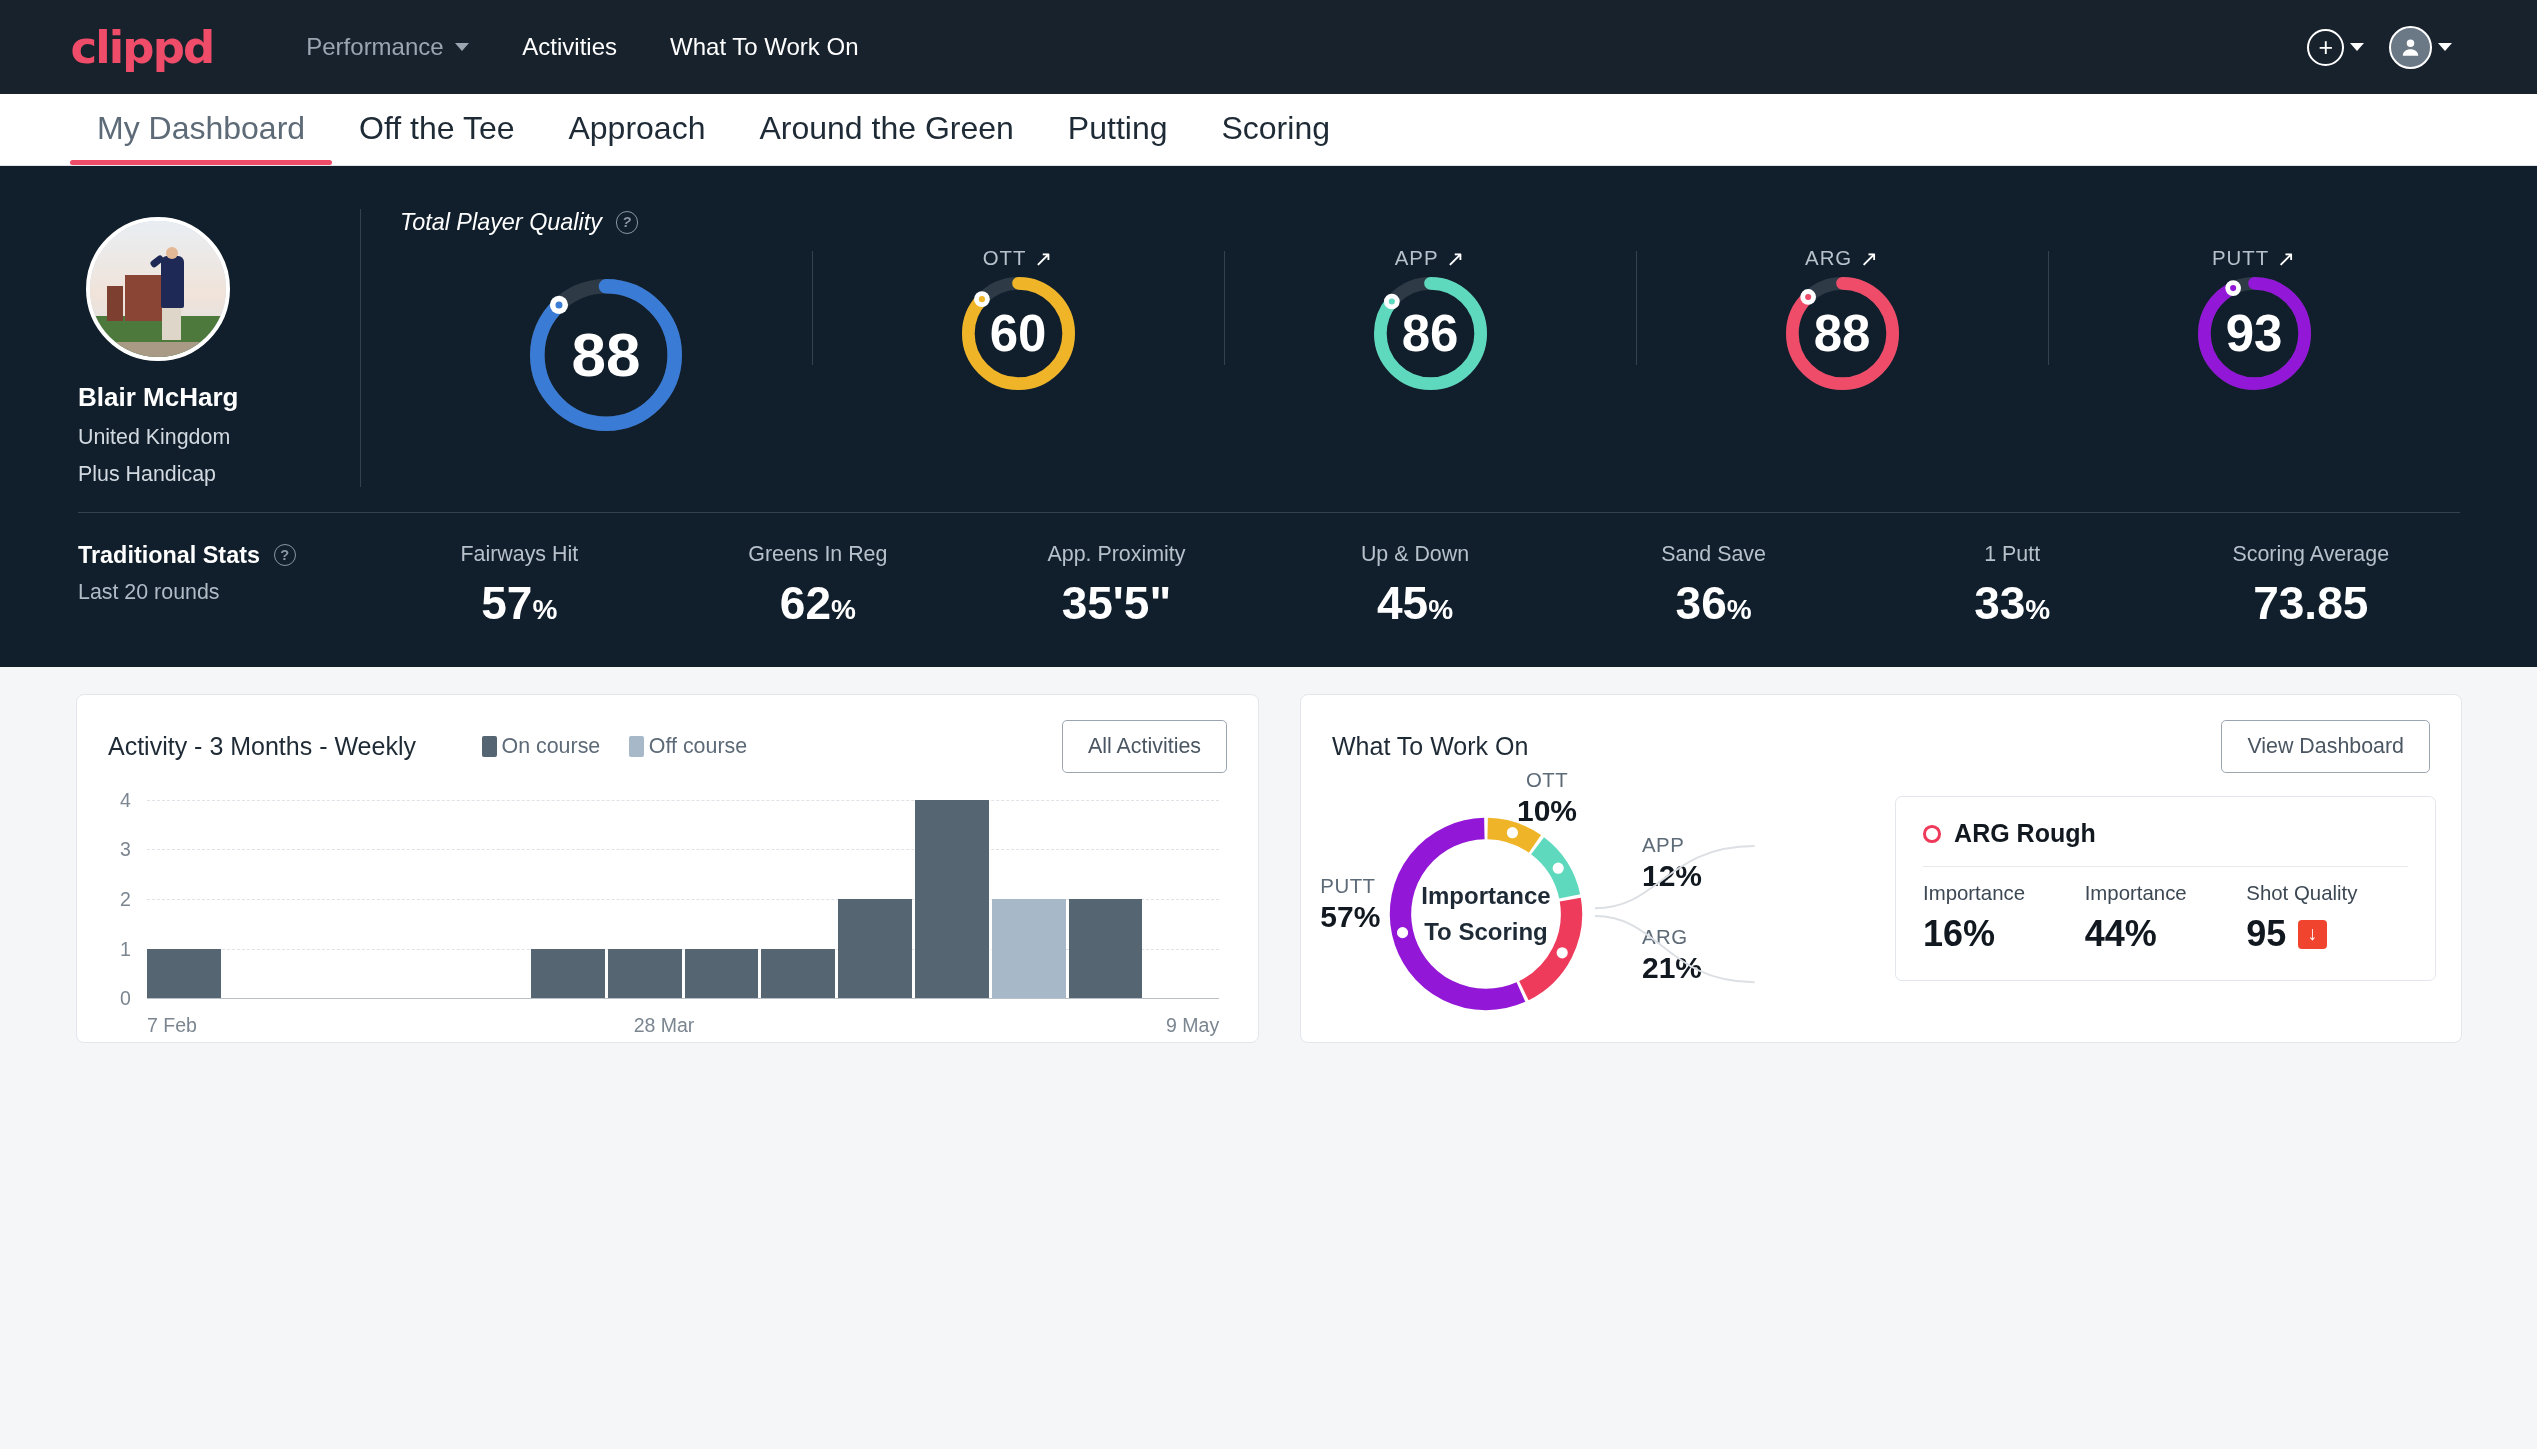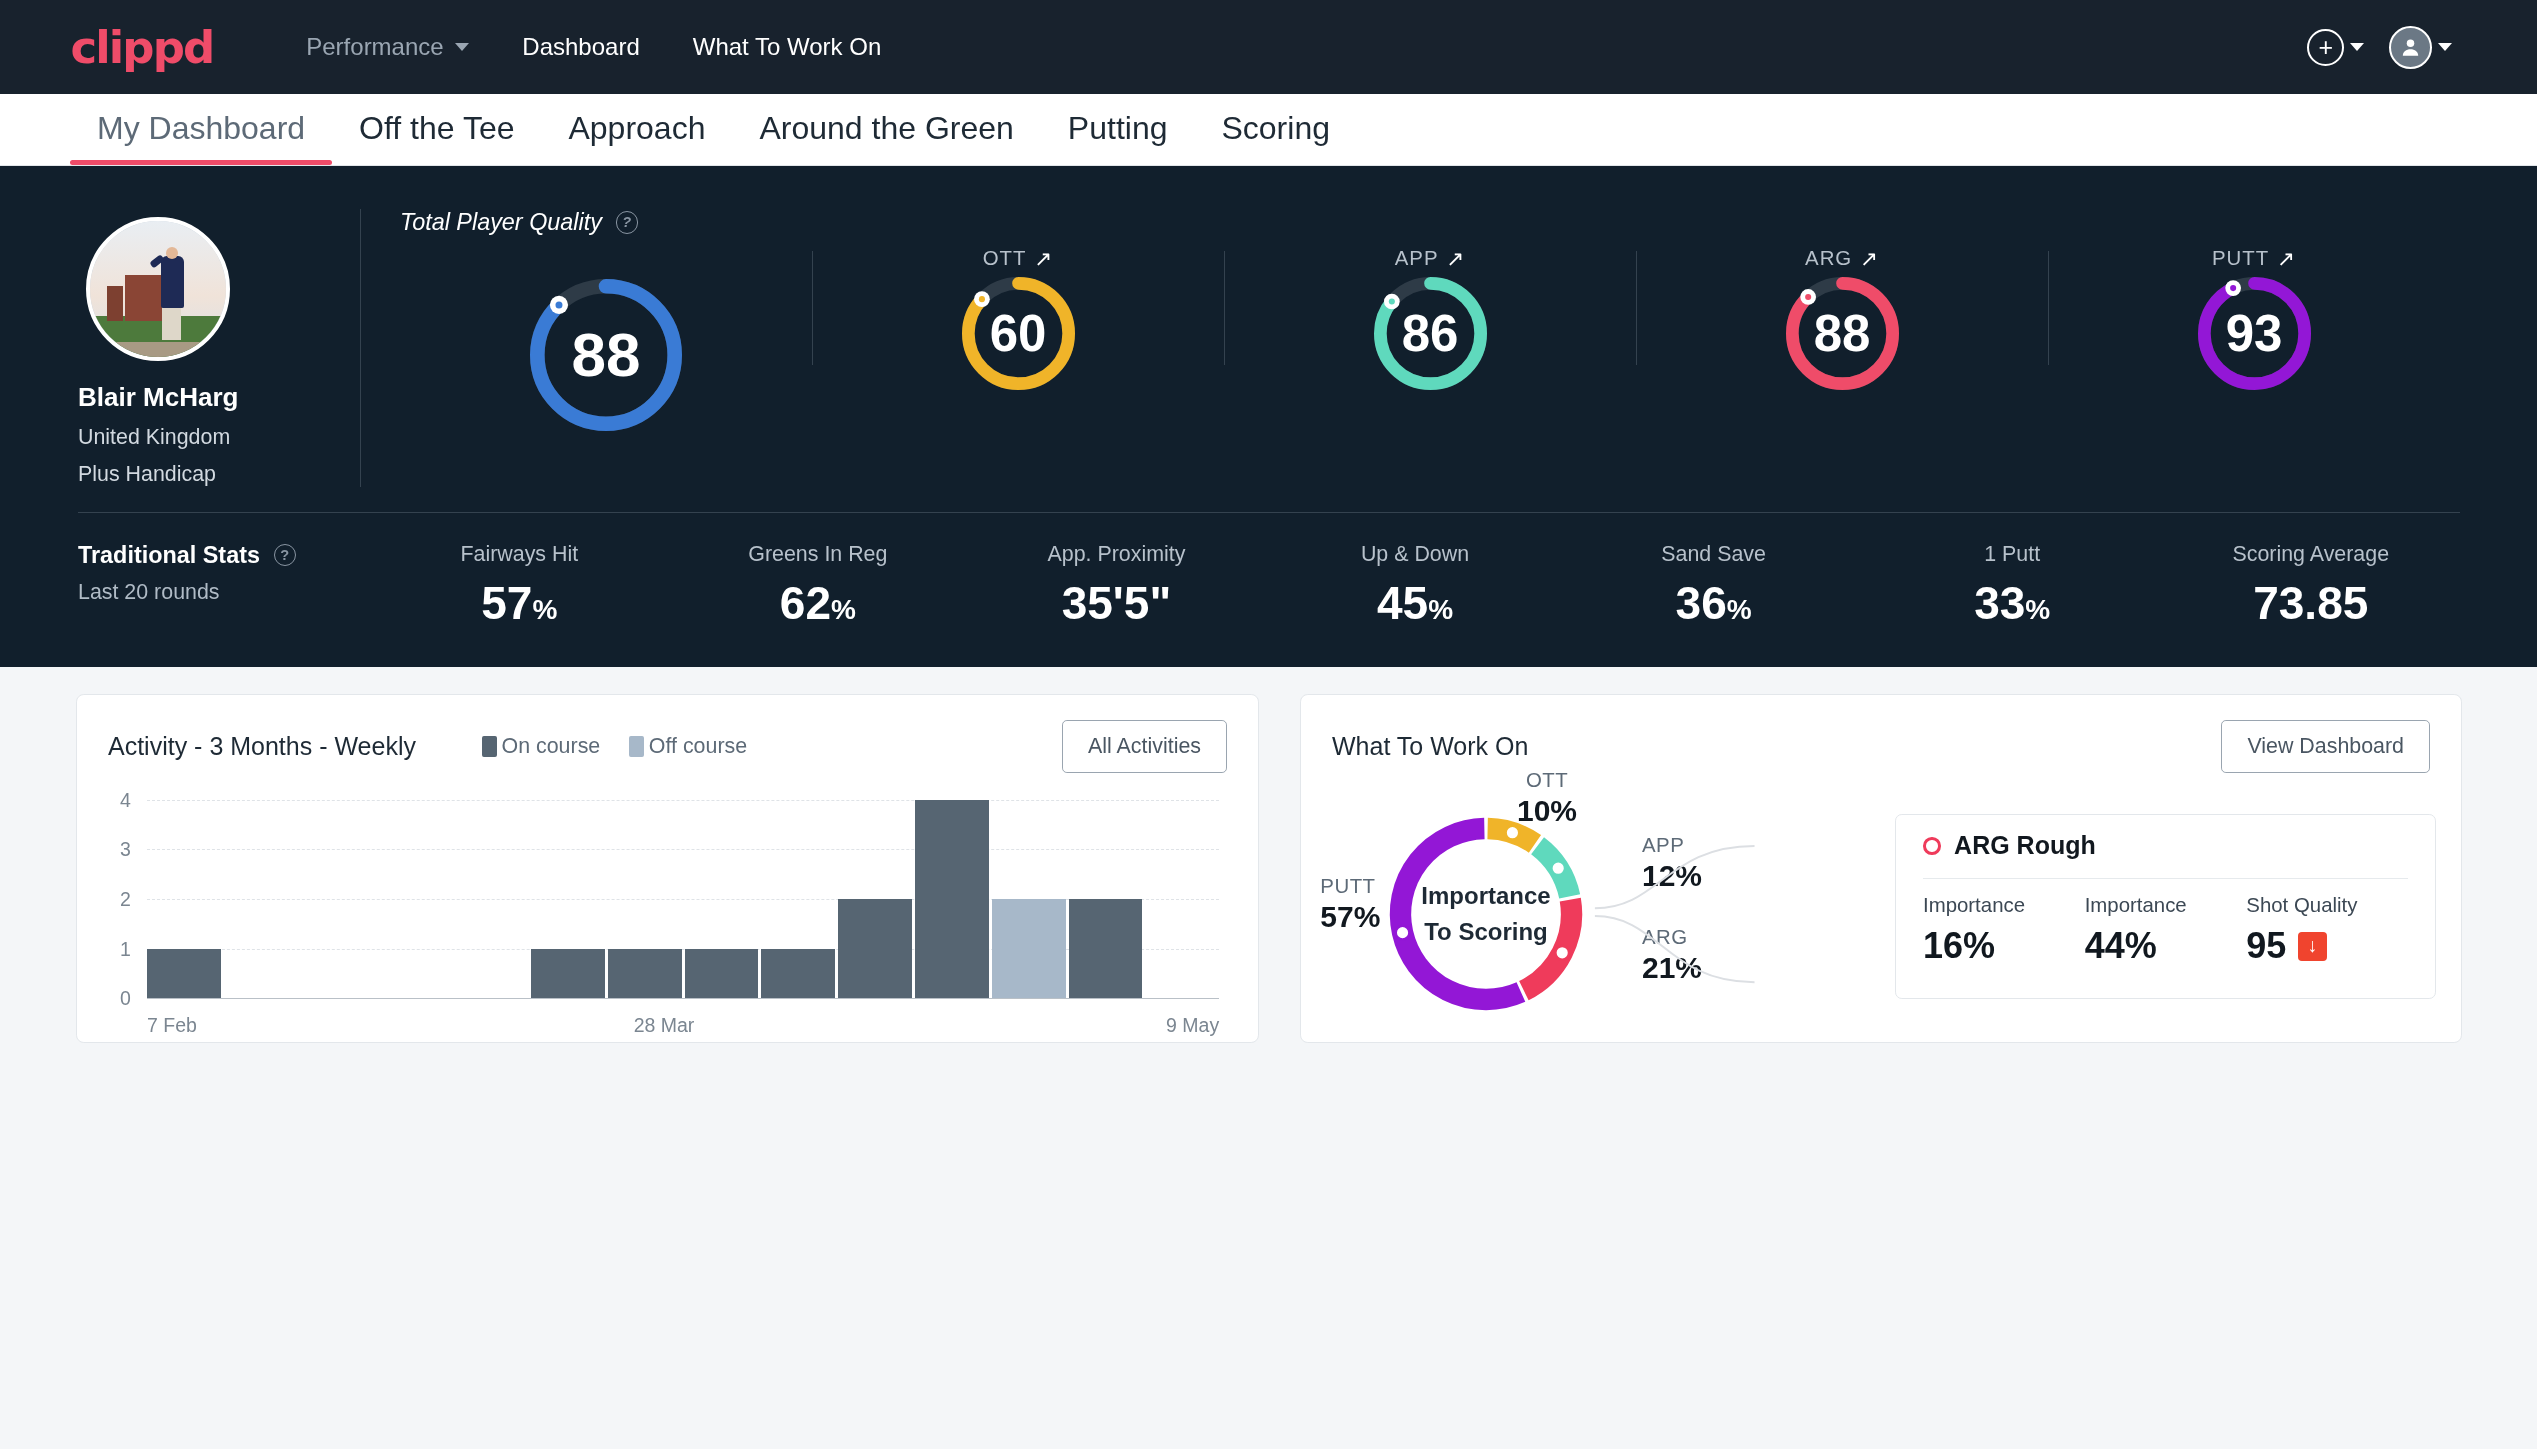--- a/index.html
+++ b/index.html
@@ -143,21 +143,21 @@
   .dl { position:absolute; text-align:left; }
   .dl .k { font-size: 20.4px; color:#5d6a77; letter-spacing:0.5px; }
   .dl .v { font-size: 30px; color:#11181f; font-weight:bold; margin-top:1.9px; }
   .dl.ott { left: 185px; top: -9.7px; text-align:center; }
   .dl.app { left: 310px; top: 56px; }
   .dl.arg { left: 310px; top: 148px; }
   .dl.putt { left: -11.7px; top: 97px; }
 
   .detail {
     position:absolute; right: 25px; top: 101px; width: 541px; height: 185px;
-    border:1px solid #e3e7eb; border-radius: 6.8px; background:#fff; padding: 16px 27px; margin-top: 18px;
+    border:1px solid #e3e7eb; border-radius: 6.8px; background:#fff; padding: 22px 27px;
   }
   .detail-head { display:flex; align-items:center; gap: 13.6px; font-size:25px; color:#11181f; font-weight: bold; }
   .ring-dot { width:17.5px; height:17.5px; border-radius:50%; border: 3.9px solid #ef3b5b; }
   .detail-div { border-top:1px solid #e6eaed; margin: 17.5px 0 15.6px 0; }
   .detail-cols { display:flex; }
   .dcol { flex:1; }
   .dcol .k { font-size:20.4px; color:#3c4854; }
   .dcol .v { font-size:36px; color:#11181f; font-weight:bold; margin-top:7.8px; display:flex; align-items:center; gap:11.7px; }
   .down-badge {
     width: 29px; height: 29px; background:#f0442e; border-radius:3.9px;
@@ -167,21 +167,21 @@
 </head>
 <body>
 
 <div class="topnav">
   <div class="logo">clippd</div>
   <div class="navlinks">
     <div class="navlink dim">
       <span>Performance</span>
       <span class="chev"></span>
     </div>
-    <div class="navlink">Dashboard</div>
+    <div class="navlink">Activities</div>
     <div class="navlink">What To Work On</div>
   </div>
   <div class="nav-right">
     <div class="grp">
       <div class="icon-circle">+</div>
       <span class="chev"></span>
     </div>
     <div class="grp">
       <div class="avatar-circle">
         <svg width="25" height="25" viewBox="0 0 24 24" fill="#ffffff">

